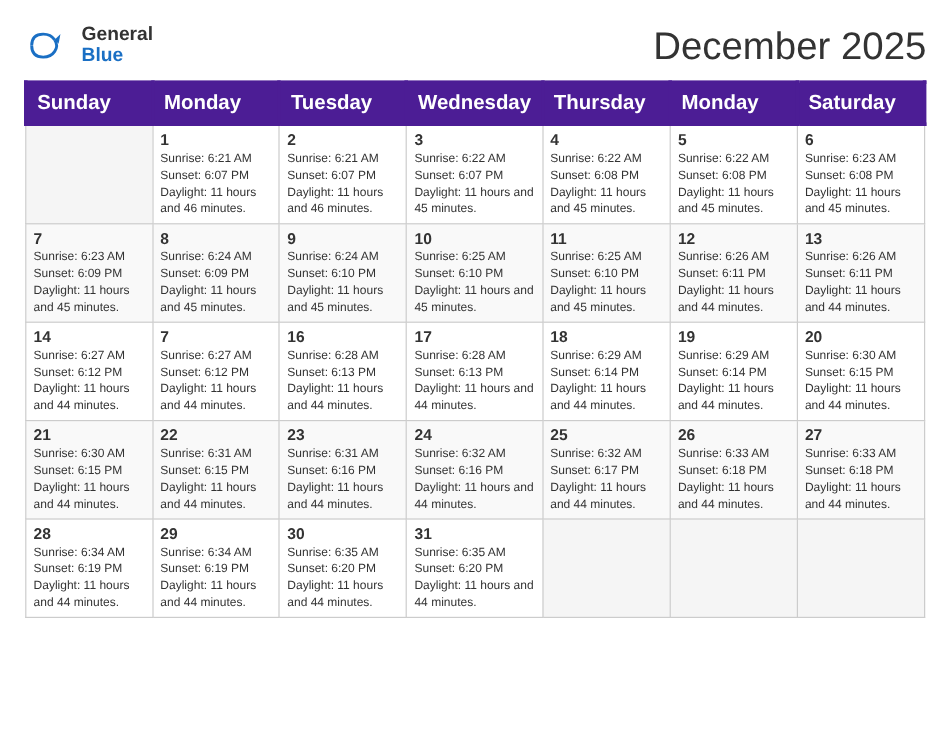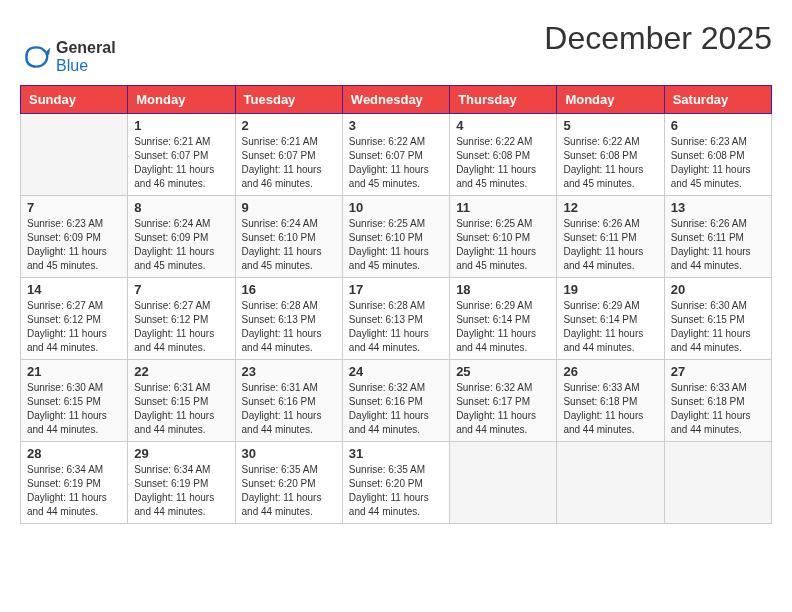--- a/index.html
+++ b/index.html
@@ -12,22 +12,21 @@
     }
     .header {
       display: flex;
       justify-content: space-between;
       align-items: flex-start;
       margin-bottom: 10px;
     }
     .logo {
       display: flex;
       align-items: center;
-      gap: 4px;
-      margin-top: 19px;
+      gap: 16px;
     }
     .logo-icon {
       width: 32px;
       height: 32px;
     }
     .title-block {
       text-align: right;
     }
     .month-year {
       font-size: 32px;
@@ -37,26 +36,26 @@
     .location {
       font-size: 14px;
       color: #555;
     }
     .calendar {
       width: 100%;
       border-collapse: collapse;
       border: 1px solid #ccc;
     }
     .calendar th {
-      background-color: #ef4444;
+      background-color: #4c1d95;
       color: white;
       text-align: left;
       padding: 6px 8px;
-      font-size: 13px;
-      border: 1px solid #4c1d95;
+      font-size: 17px;
+      border: 3px solid #4c1d95;
     }
     .calendar td {
       border: 1px solid #ccc;
       vertical-align: top;
       padding: 4px 6px;
       width: calc(100% / 7);
       min-height: 80px;
       background: #fff;
     }
     .calendar tr:nth-child(even) td {
@@ -83,21 +82,21 @@
 
 <div class="header">
   <div class="logo">
     <svg class="logo-icon" viewBox="0 0 40 40" xmlns="http://www.w3.org/2000/svg">
       <path d="M8 20 Q8 8 20 8 Q28 8 32 14" stroke="#1a6fc4" stroke-width="3" fill="none"></path>
       <path d="M32 14 L38 8 L36 18 Z" fill="#1a6fc4"></path>
       <path d="M32 14 Q36 20 32 26 Q28 32 20 32 Q8 32 8 20" stroke="#1a6fc4" stroke-width="3" fill="none"></path>
     </svg>
     <div>
       <div style="font-size:16px;font-weight:bold;color:#333;">General</div>
-      <div style="font-size:16px;font-weight:normal;color:#1a6fc4;">Blue</div>
+      <div style="font-size:16px;font-weight:bold;color:#1a6fc4;">Blue</div>
     </div>
   </div>
   <div class="title-block">
     <div class="month-year">December 2025</div>
   </div>
 </div>
 
 <table class="calendar">
   <thead>
     <tr>

